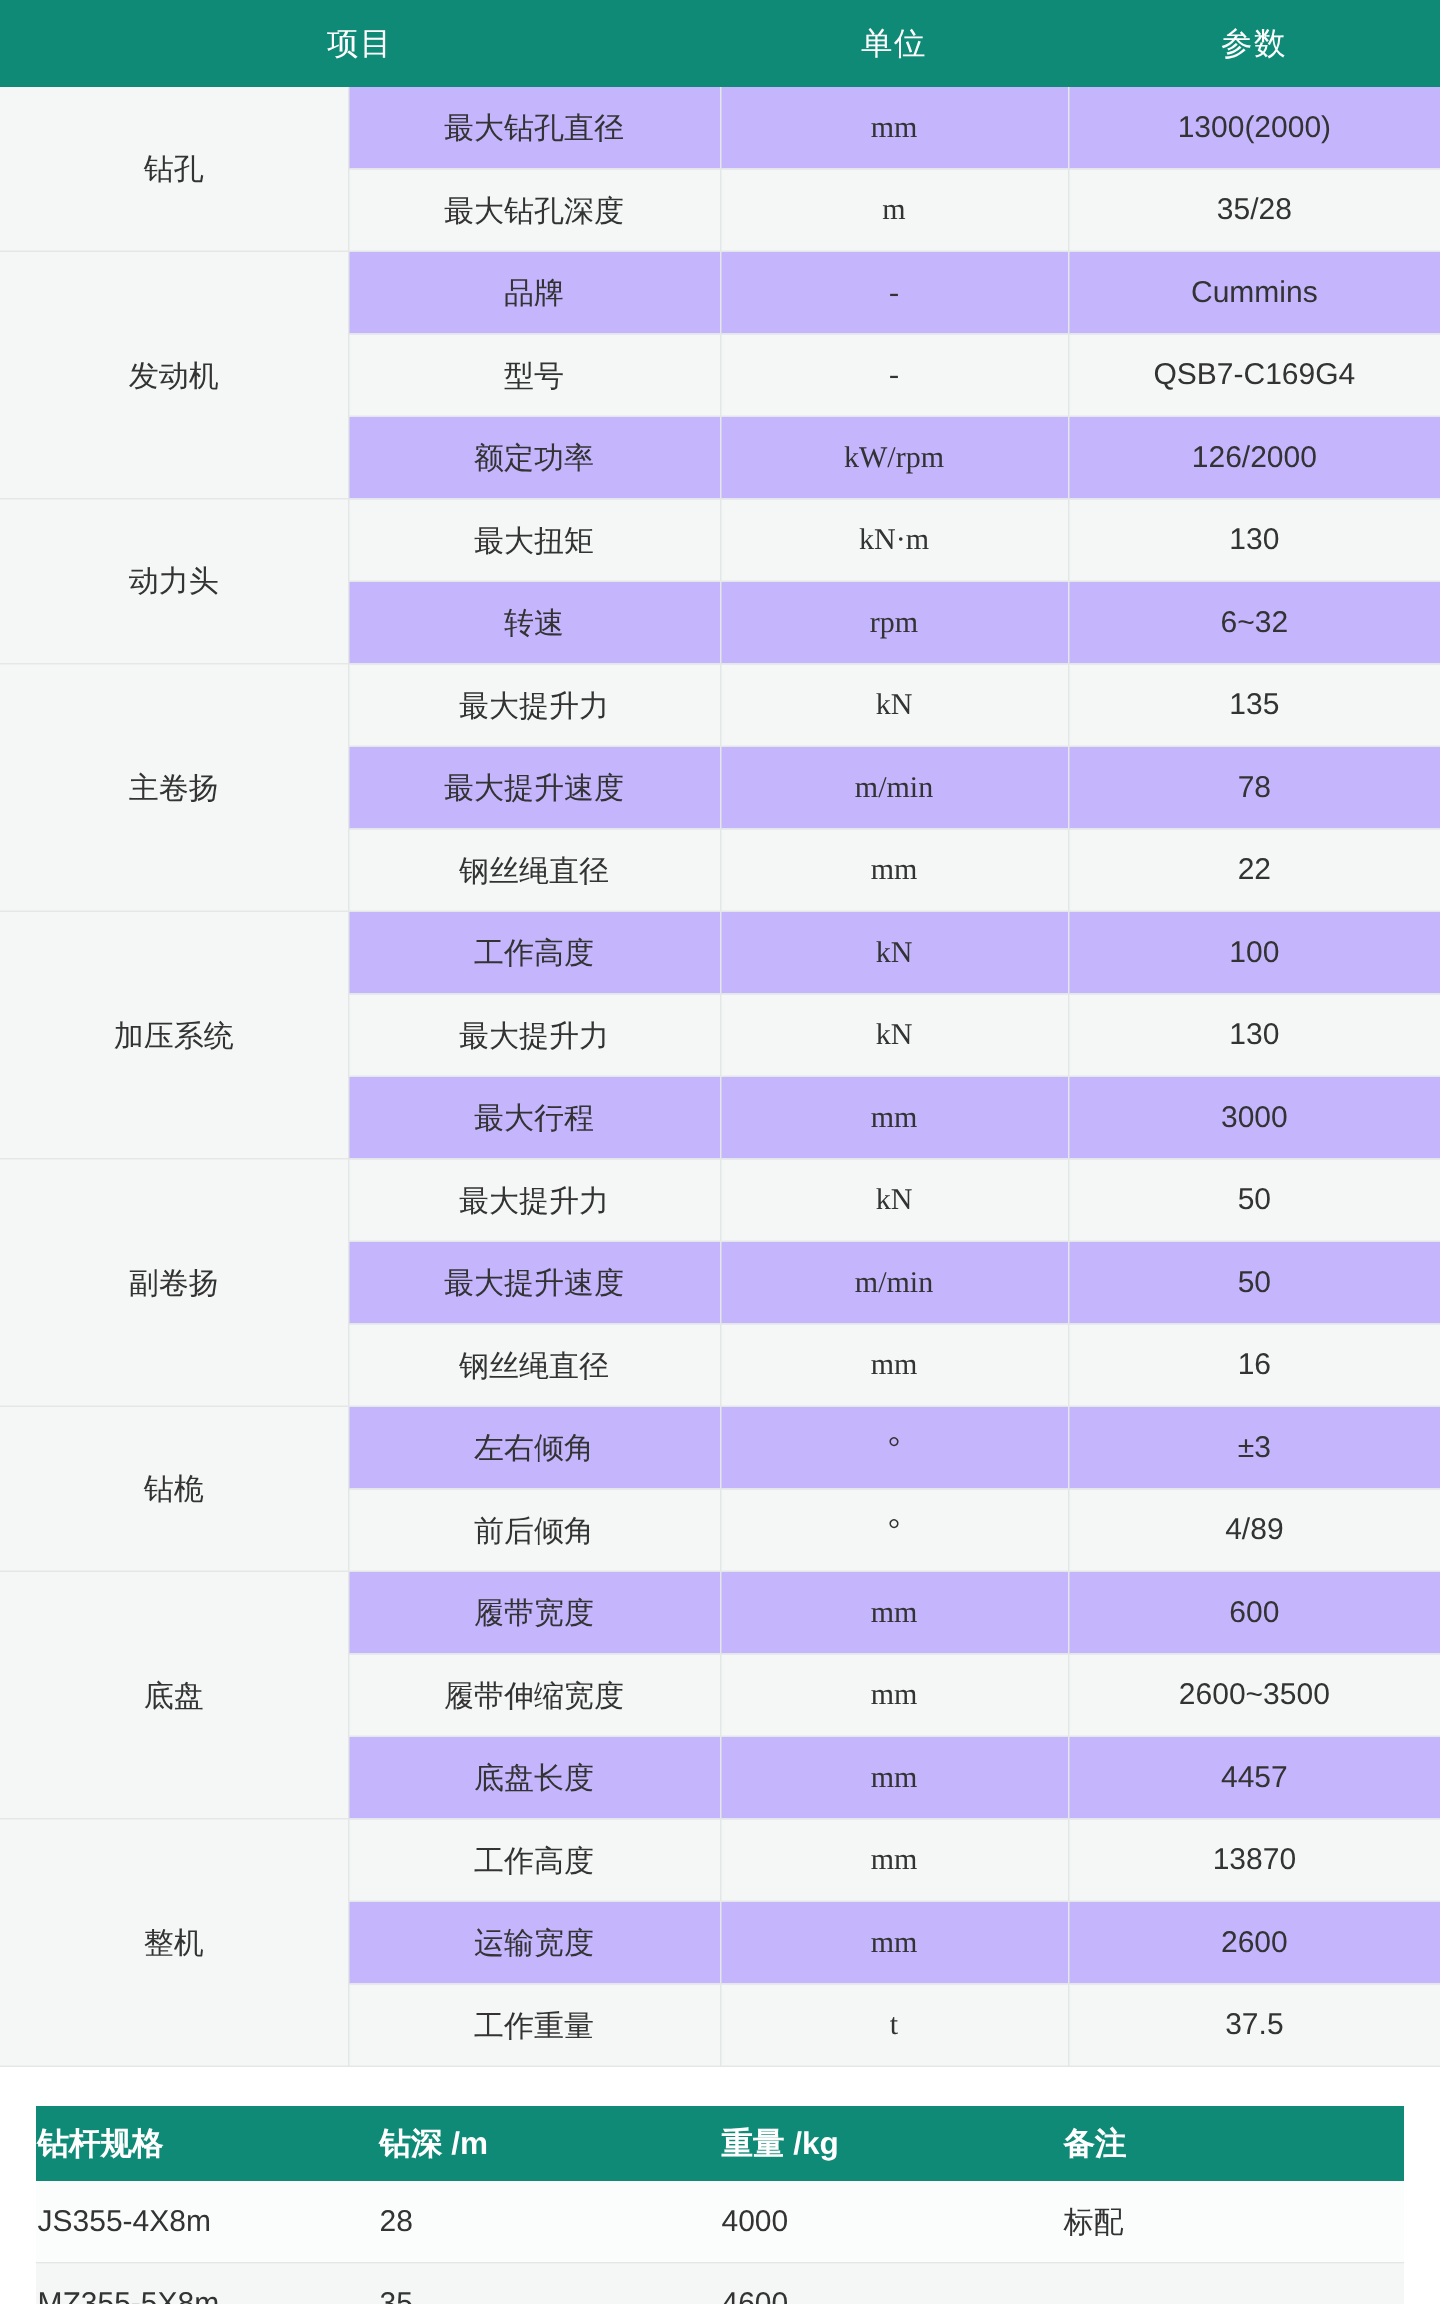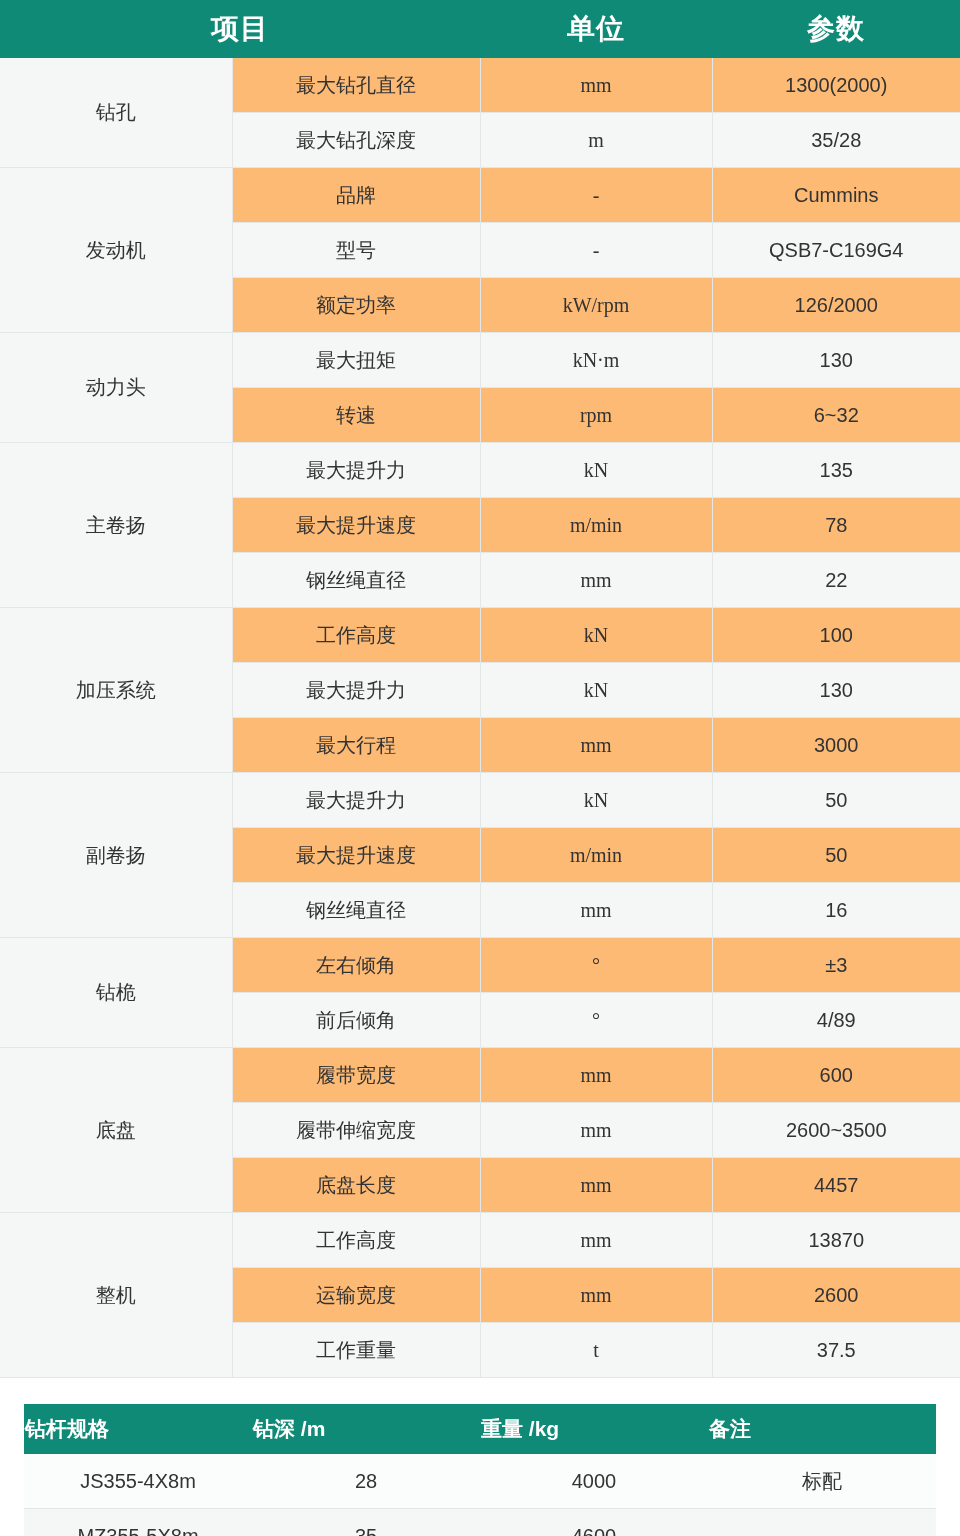--- a/index.html
+++ b/index.html
@@ -22,22 +22,22 @@
   table {
     border-collapse: collapse;
     width: 960px;
     table-layout: fixed;
   }
 
   
   .spec-table th {
     background: #0e8a76;
     color: #ffffff;
-    font-size: 28px;
-    font-weight: bold;
+    font-size: 21px;
+    font-weight: normal;
     height: 56px;
     text-align: center;
     border: none;
     letter-spacing: 1px;
   }
   .spec-table td {
     height: 52px;
     text-align: center;
     font-size: 20px;
     color: #333333;
@@ -62,21 +62,21 @@
   .spec-table td.unit {
     border-right: 1px solid #e3e7e6;
     font-family: Liberation Serif, serif;
   }
   .col-group { width: 232px; }
   .col-item  { width: 248px; }
   .col-unit  { width: 232px; }
   .col-value { width: 248px; }
 
   
-  .row-light td { background: #fdba74; }
+  .row-light td { background: #c4b5fd; }
   .row-dark td  { background: #f2f6f5; }
 
   
   .spacer { height: 26px; }
 
   
   .rod-table {
     width: 912px;
     margin: 0 24px;
     border-collapse: collapse;
@@ -86,21 +86,20 @@
     background: #0e8a76;
     color: #ffffff;
     font-size: 21px;
     font-weight: bold;
     height: 48px;
     text-align: left;
     border: none;
   }
   .rod-table td {
     height: 52px;
-    text-align: center;
     font-size: 20px;
     color: #333333;
     border-bottom: 1px solid #e3e7e6;
     background: #fbfcfc;
   }
   .rod-table tr.alt td { background: #f4f7f6; }
   .rc1 { width: 228px; }
   .rc2 { width: 228px; }
   .rc3 { width: 228px; }
   .rc4 { width: 228px; }

